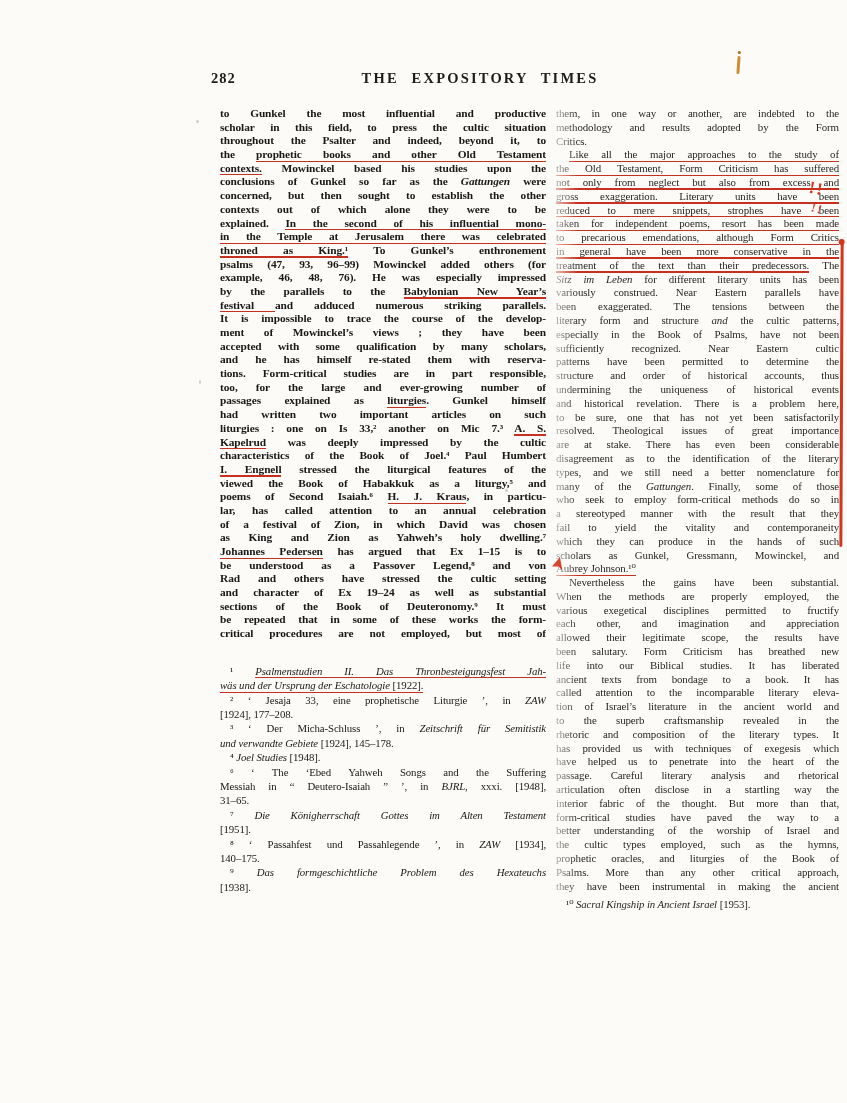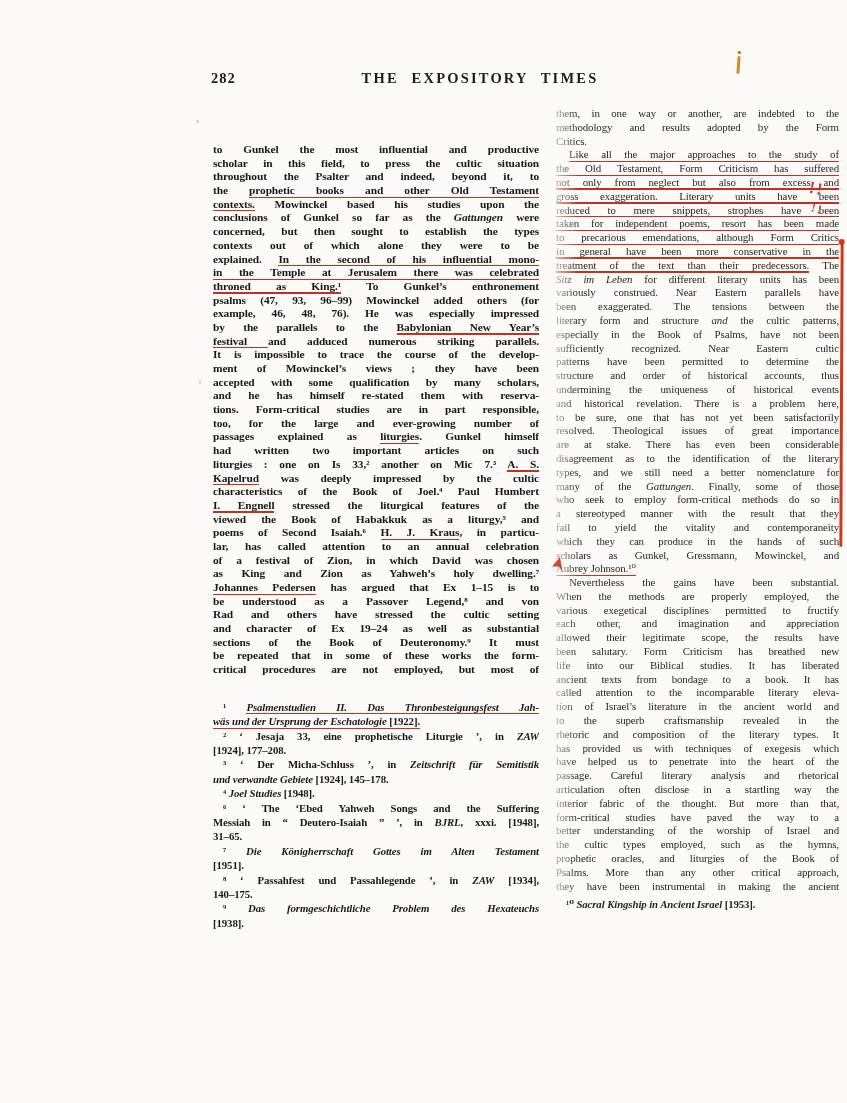--- a/index.html
+++ b/index.html
@@ -13,29 +13,29 @@
   
   .speck{position:absolute;background:#9a9a93;border-radius:50%;opacity:.45;}
   .smudge{position:absolute;width:3px;height:18px;background:#cf8c33;border-radius:2px;transform:rotate(4deg);}
   .smudge::before{content:"";position:absolute;top:-5px;left:0;width:3px;height:3px;background:#b56a1f;border-radius:50%;}
 
   .page-number{position:absolute;left:211px;top:70px;font-size:14.5px;font-weight:bold;letter-spacing:1px;}
   .journal-title{position:absolute;left:480px;top:70px;transform:translateX(-50%);
     font-size:14.5px;font-weight:bold;letter-spacing:2.2px;word-spacing:7px;white-space:nowrap;}
 
   .col{position:absolute;top:107px;}
-  .col-left{left:213px;width:326px;font-size:11.4px;font-weight:700;letter-spacing:-0.1px;color:#181818;margin-top:36px;}
+  .col-left{left:220px;width:326px;font-size:11.4px;font-weight:700;letter-spacing:-0.1px;color:#181818;}
   .col-right{left:556px;width:283px;font-size:10.9px;letter-spacing:-0.1px;color:#262626;font-weight:500;}
 
   .line{height:13.7px;line-height:13.7px;text-align:justify;text-align-last:justify;overflow:hidden;white-space:normal;}
   .col-right .line{height:13.8px;line-height:13.8px;}
   .short{text-align-last:left;}
   .ind{padding-left:13px;}
 
-  .footnotes{margin-top:23px;font-size:10.8px;font-weight:700;}
+  .footnotes{margin-top:23px;font-size:10.8px;font-weight:400;}
   .footnotes .line{height:14.4px;line-height:14.4px;}
   .col-right .footnotes{margin-top:4px;}
   .col-right .footnotes .line{height:14.4px;line-height:14.4px;}
   .footnotes .ind{padding-left:10px;}
 
   .it{font-style:italic;}
   .ru{border-bottom:2.1px solid #c5301f;padding-bottom:.5px;}
 
   
   .margin-line{position:absolute;left:840px;top:243px;width:2.6px;height:304px;
@@ -66,21 +66,21 @@
   <div class="journal-title">THE EXPOSITORY TIMES</div>
 
   <div class="col col-left">
     <div id="left-main">
         <div class="line"><span>to Gunkel the most influential and productive</span></div>
         <div class="line"><span>scholar in this field, to press the cultic situation</span></div>
         <div class="line"><span>throughout the Psalter and indeed, beyond it, to</span></div>
         <div class="line"><span>the </span><span class="ru">prophetic books and other Old Testament</span></div>
         <div class="line"><span class="ru">contexts.</span><span>  Mowinckel based his studies upon the</span></div>
         <div class="line"><span>conclusions of Gunkel so far as the </span><span class="it">Gattungen</span><span> were</span></div>
-        <div class="line"><span>concerned, but then sought to establish the types</span></div>
+        <div class="line"><span>concerned, but then sought to establish the other</span></div>
         <div class="line"><span>contexts out of which alone they were to be</span></div>
         <div class="line"><span>explained.  </span><span class="ru">In the second of his influential mono-</span></div>
         <div class="line"><span class="ru">in the Temple at Jerusalem there was celebrated</span></div>
         <div class="line"><span class="ru">throned as King.¹</span><span>  To Gunkel’s enthronement</span></div>
         <div class="line"><span>psalms (47, 93, 96–99) Mowinckel added others (for</span></div>
         <div class="line"><span>example, 46, 48, 76).  He was especially impressed</span></div>
         <div class="line"><span>by the parallels to the </span><span class="ru">Babylonian New Year’s</span></div>
         <div class="line"><span class="ru">festival </span><span>and adduced numerous striking parallels.</span></div>
         <div class="line"><span>It is impossible to trace the course of the develop-</span></div>
         <div class="line"><span>ment of Mowinckel’s views ; they have been</span></div>

